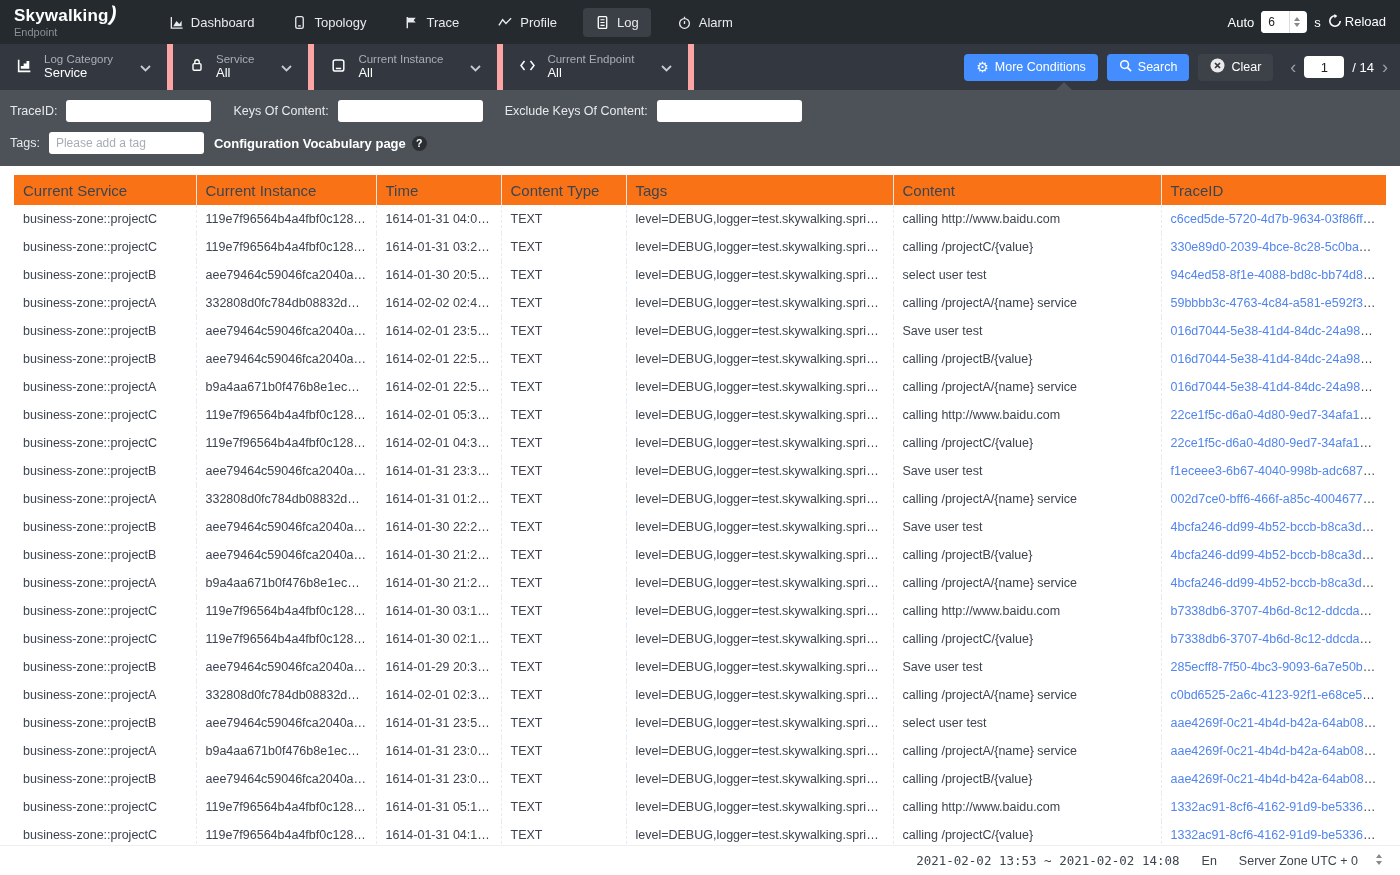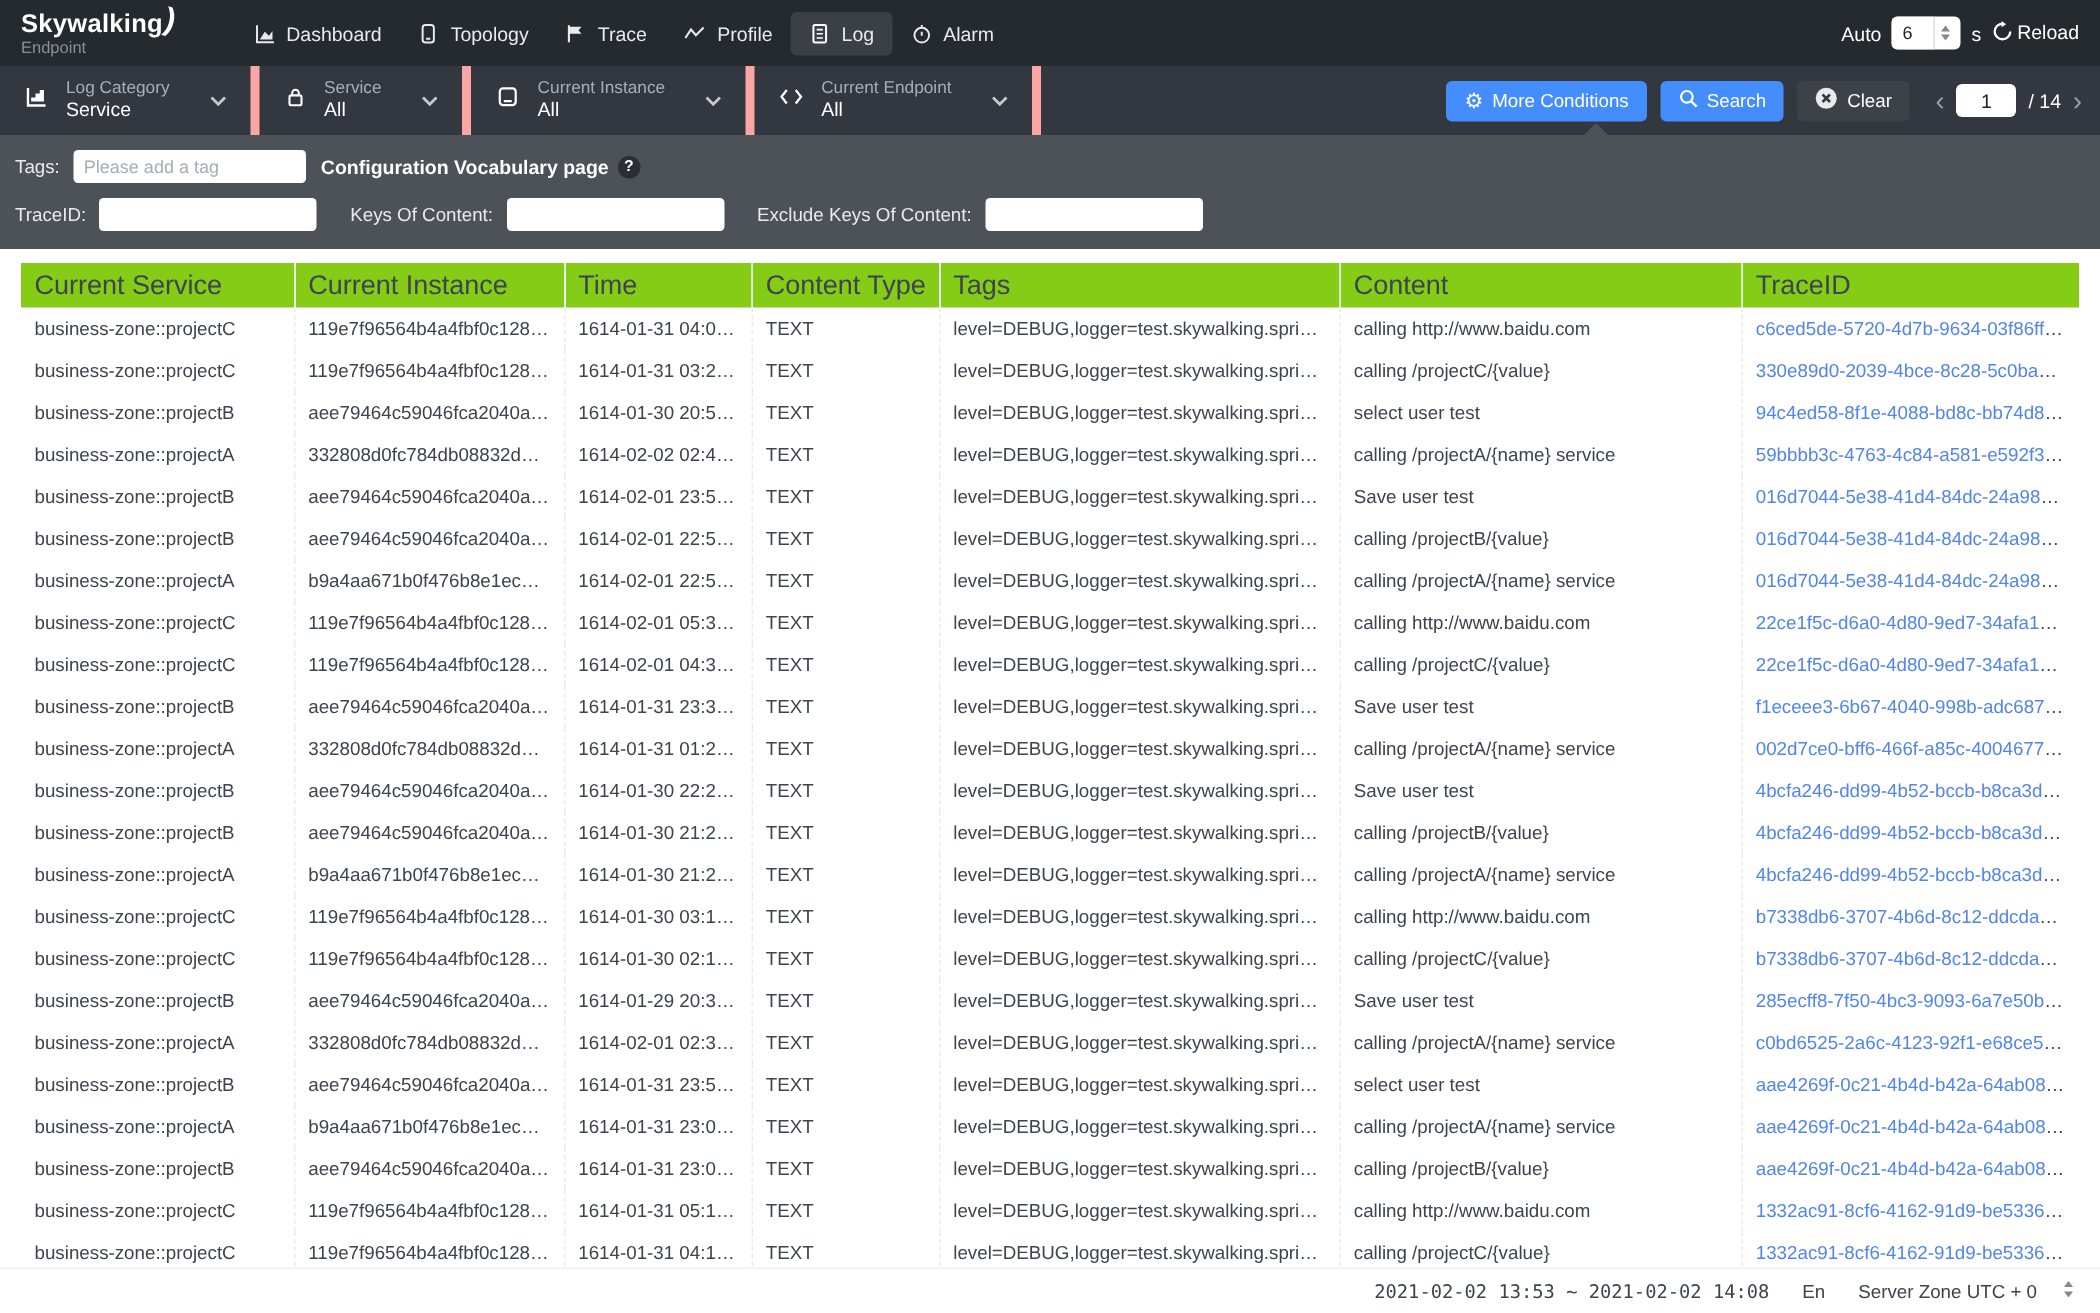--- a/index.html
+++ b/index.html
@@ -5,21 +5,21 @@
   * { box-sizing: border-box; margin: 0; padding: 0; }
   html,body { width:1400px; height:875px; overflow:hidden; background:#fff;
     font-family:"Liberation Sans","DejaVu Sans",sans-serif; }
 
   
   .topnav { height:44px; background:#252a2f; display:flex; align-items:center; padding:0 14px; }
   .logo { display:flex; flex-direction:column; line-height:1; margin-right:40px; position:relative; }
   .logo-title { color:#fff; font-size:17px; font-weight:bold; letter-spacing:.2px; display:flex; align-items:center; }
   .logo-swoosh { display:inline-block; color:#fff; font-weight:bold; font-size:21px; transform:rotate(14deg); margin-left:1px; margin-top:-4px; }
   .logo-sub { color:#8b9096; font-size:11px; margin-top:3px; }
-  .nav-items { display:flex; align-items:flex-end; }
+  .nav-items { display:flex; align-items:flex-end; gap:14px; }
   .nav-item { display:flex; align-items:center; gap:7px; color:#e8eaec; font-size:13px;
     padding:7px 12px; border-radius:4px; cursor:pointer; }
   .nav-item.active { background:#3b4046; }
   .nav-icon { display:flex; align-items:center; }
   .nav-icon svg { display:block; }
   .topnav-right { margin-left:auto; display:flex; align-items:center; gap:7px; color:#fff; font-size:13px; }
   .auto-input-wrap { background:#fff; border-radius:4px; height:22px; width:46px; display:flex; align-items:center; overflow:hidden; }
   .auto-input-wrap input { border:none; outline:none; width:28px; height:100%; font-size:12px; padding-left:7px; color:#222; }
   .spinner { display:flex; flex-direction:column; justify-content:center; gap:2px; border-left:1px solid #ddd; padding:0 4px; height:100%; }
   .tri-up { width:0; height:0; border-left:3.5px solid transparent; border-right:3.5px solid transparent; border-bottom:4px solid #888; }
@@ -54,21 +54,21 @@
   .cond-input { width:145px; height:22px; border:none; border-radius:3px; background:#fff; outline:none;
     padding:0 7px; font-size:12px; color:#333; margin-right:22px; font-family:inherit; }
   .cond-input::placeholder { color:#a8adb3; }
   .vocab-link { font-size:13px; font-weight:bold; color:#fff; margin-left:10px; cursor:pointer; }
   .q-icon { display:inline-flex; width:15px; height:15px; border-radius:50%; background:#2b2f33; color:#fff;
     font-size:10.5px; font-weight:bold; align-items:center; justify-content:center; margin-left:6px; cursor:pointer; }
 
   
   .table-wrap { padding:9px 14px 0 14px; }
   table { width:100%; border-collapse:collapse; table-layout:fixed; }
-  thead th { background:#84cc16; height:30px; text-align:left; font-weight:normal; font-size:18px;
+  thead th { background:#f97316; height:30px; text-align:left; font-weight:normal; font-size:15px;
     color:#3d444f; padding:0 9px; border-right:1px solid #e4e7ec; white-space:nowrap; overflow:hidden; }
   thead th:last-child { border-right:none; }
   tbody td { height:28px; font-size:12.5px; color:#3d444f; padding:0 9px; border-right:1px dashed #e8ebf0;
     white-space:nowrap; overflow:hidden; text-overflow:ellipsis; }
   tbody td:last-child { border-right:none; }
   .trace-link { color:#5285ec; cursor:pointer; }
 
   
   .footer { position:absolute; left:0; bottom:0; width:1400px; height:30px; background:#fff;
     border-top:1px solid #efefef; display:flex; align-items:center; justify-content:flex-end;
@@ -269,32 +269,32 @@
       <input value="1" style="">
       <span class="pager-total">/ 14</span>
       <span class="chev-txt">›</span>
     </span>
   </div>
 </div>
 
 <div class="conditions">
   <div class="panel-caret"></div>
   <div class="cond-row">
-    <span class="cond-label">Tags:</span>
-    <input class="cond-input" style="width: 155px; margin-right: 0px;" placeholder="Please add a tag">
-    <span class="vocab-link">Configuration Vocabulary page</span>
-    <span class="q-icon">?</span>
-  </div>
-  <div class="cond-row">
     <span class="cond-label">TraceID:</span>
     <input class="cond-input" value="" style="">
     <span class="cond-label">Keys Of Content:</span>
     <input class="cond-input" value="" style="">
     <span class="cond-label">Exclude Keys Of Content:</span>
     <input class="cond-input" value="" style="">
+  </div>
+  <div class="cond-row">
+    <span class="cond-label">Tags:</span>
+    <input class="cond-input" style="width: 155px; margin-right: 0px;" placeholder="Please add a tag">
+    <span class="vocab-link">Configuration Vocabulary page</span>
+    <span class="q-icon">?</span>
   </div>
 </div>
 
 <div class="table-wrap">
   <table>
     <colgroup>
       <col style="width:182px">
         <col style="width:180px">
         <col style="width:125px">
       <col style="width:125px">

